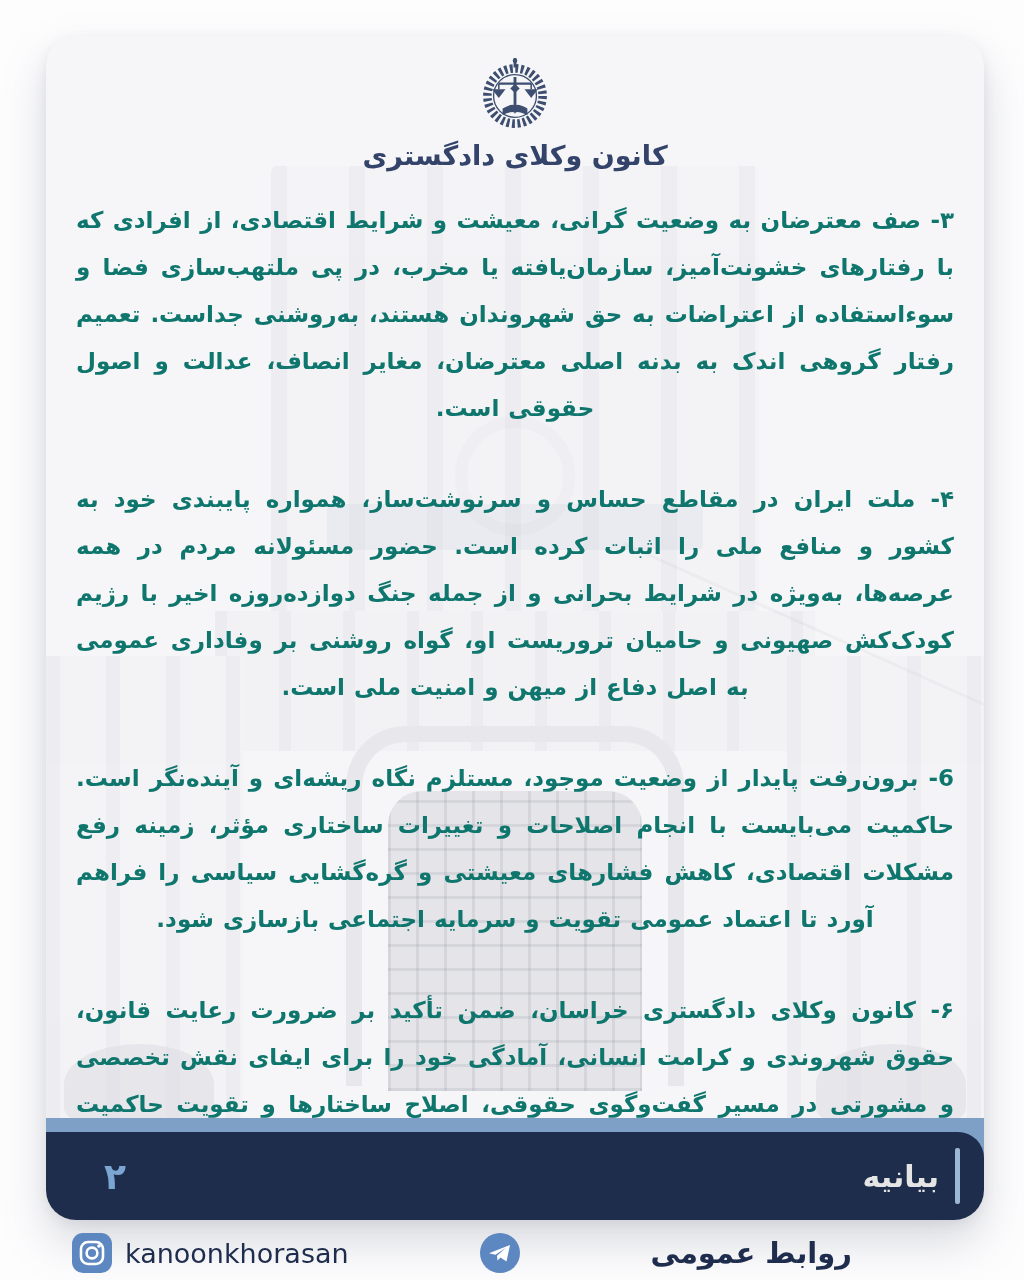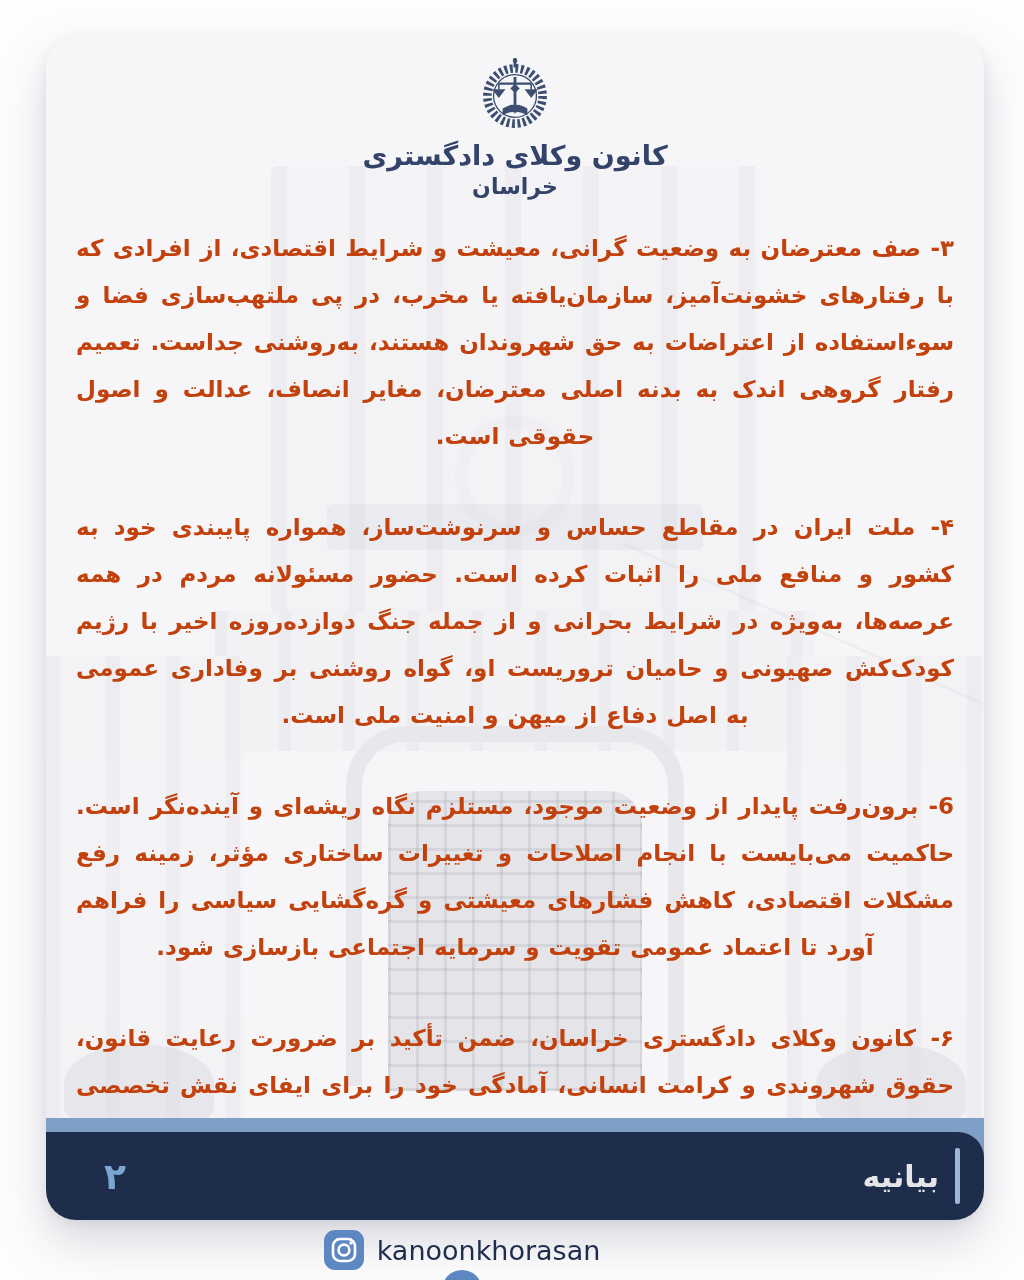--- a/index.html
+++ b/index.html
@@ -83,21 +83,21 @@
     font-size: 22px; font-weight: bold; color: #33436a;
   }
 
   
   .content {
     position: relative; z-index: 2;
     direction: rtl;
     padding: 26px 30px 0 30px;
   }
   .content p {
-    font-size: 23px; font-weight: bold; color: #c2410c;
+    font-size: 23px; font-weight: bold; color: #0f766e;
     line-height: 47px;
     text-align: justify;
     text-align-last: center;
     margin-bottom: 44px;
     word-spacing: 1px;
   }
 
   
   .bottom-bar { position: absolute; left: 0; right: 0; bottom: 0; z-index: 3; }
   .bar-strip {
@@ -121,21 +121,20 @@
   .badge-line {
     width: 5px; height: 56px; margin-left: 16px;
     background: #9cb6d6; border-radius: 2px;
   }
 
   
   .social-row {
     position: absolute; left: 46px; right: 46px; top: 1230px; height: 46px;
     display: flex; align-items: center; justify-content: space-between;
     padding: 0 26px;
-    flex-direction: column;
   }
   .social-item { display: flex; align-items: center; gap: 13px; cursor: pointer; }
   .social-item .label {
     font-size: 27px; color: #1e2c4d; font-weight: 500;
   }
   .pr-label {
     font-size: 29px; font-weight: bold; color: #1e2c4d; direction: rtl;
   }
 </style>
 </head>
@@ -172,21 +171,20 @@
           <line x1="65" y1="29" x2="65" y2="35" stroke-width="1.6"></line>
         </g>
         <g fill="#3d4e70">
           <path d="M24,35 h14 l-7,9 z"></path>
           <path d="M58,35 h14 l-7,9 z"></path>
           <rect x="44.5" y="30.5" width="7" height="7" transform="rotate(45 48 34)"></rect>
           <path d="M35,55 q13,-7 13,-1 q0,-6 13,1 v7 q-13,-6 -13,-1 q0,-5 -13,1 z"></path>
         </g>
       </svg>
       <div class="org-name">کانون وکلای دادگستری</div>
-      <div class="org-region">خراسان</div>
     </div>
 
     <div class="content">
       <p>۳- صف معترضان به وضعیت گرانی، معیشت و شرایط اقتصادی، از افرادی که با رفتارهای خشونت‌آمیز، سازمان‌یافته یا مخرب، در پی ملتهب‌سازی فضا و سوءاستفاده از اعتراضات به حق شهروندان هستند، به‌روشنی جداست. تعمیم رفتار گروهی اندک به بدنه اصلی معترضان، مغایر انصاف، عدالت و اصول حقوقی است.</p>
       <p>۴- ملت ایران در مقاطع حساس و سرنوشت‌ساز، همواره پایبندی خود به کشور و منافع ملی را اثبات کرده است. حضور مسئولانه مردم در همه عرصه‌ها، به‌ویژه در شرایط بحرانی و از جمله جنگ دوازده‌روزه اخیر با رژیم کودک‌کش صهیونی و حامیان تروریست او، گواه روشنی بر وفاداری عمومی به اصل دفاع از میهن و امنیت ملی است.</p>
       <p>6- برون‌رفت پایدار از وضعیت موجود، مستلزم نگاه ریشه‌ای و آینده‌نگر است. حاکمیت می‌بایست با انجام اصلاحات و تغییرات ساختاری مؤثر، زمینه رفع مشکلات اقتصادی، کاهش فشارهای معیشتی و گره‌گشایی سیاسی را فراهم آورد تا اعتماد عمومی تقویت و سرمایه اجتماعی بازسازی شود.</p>
       <p>۶- کانون وکلای دادگستری خراسان، ضمن تأکید بر ضرورت رعایت قانون، حقوق شهروندی و کرامت انسانی، آمادگی خود را برای ایفای نقش تخصصی و مشورتی در مسیر گفت‌وگوی حقوقی، اصلاح ساختارها و تقویت حاکمیت قانون اعلام می‌دارد.</p>
     </div>
 
     <div class="bottom-bar">

